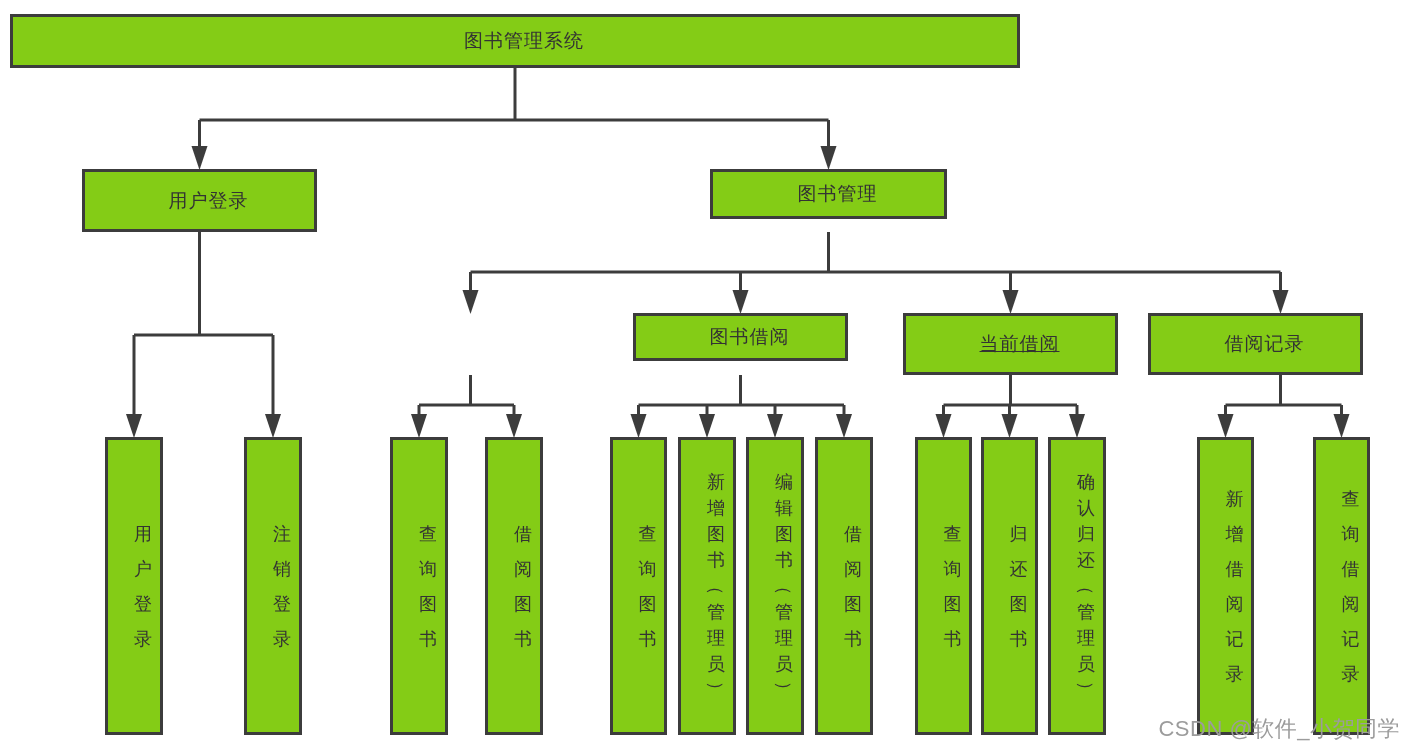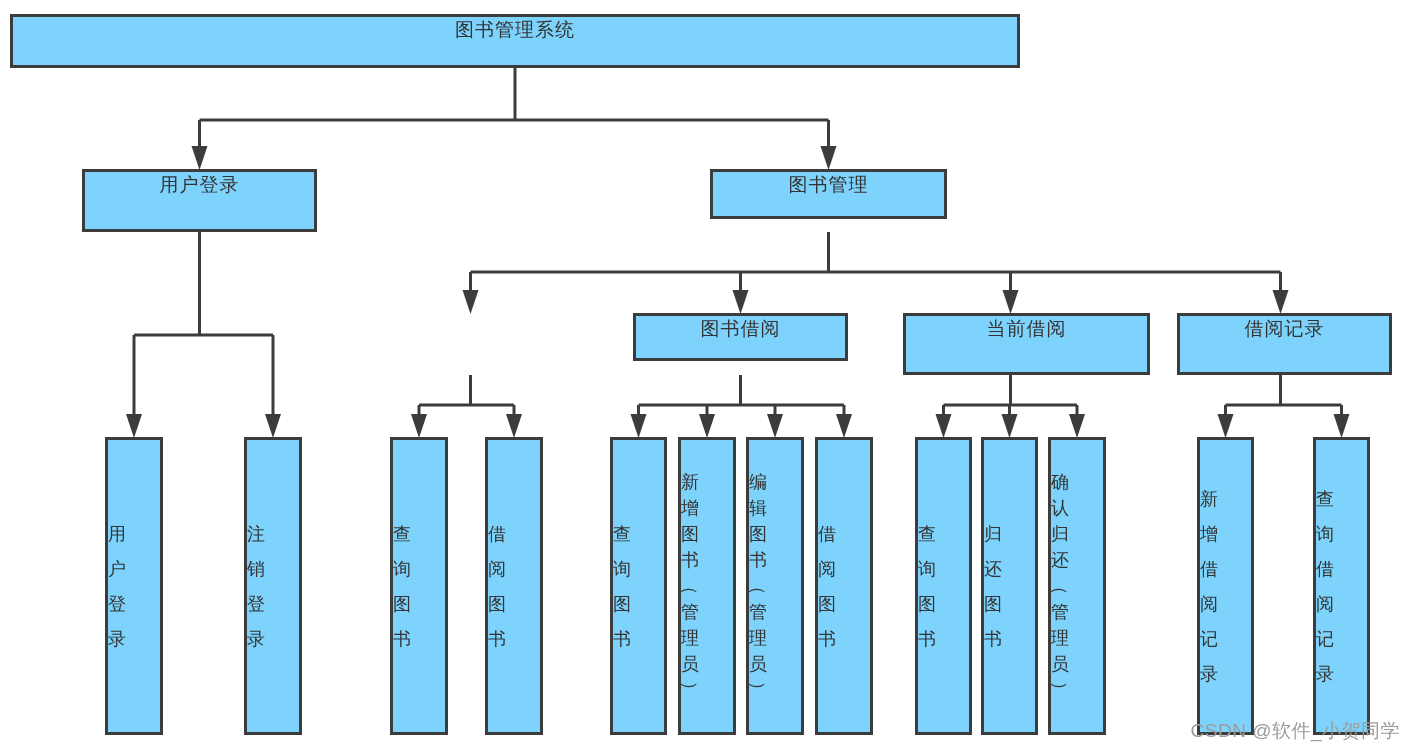--- a/index.html
+++ b/index.html
@@ -8,48 +8,49 @@
     width: 1405px;
     height: 747px;
     background: var(--bg, #ffffff);
     font-family: "Liberation Sans", sans-serif;
     overflow: hidden;
   }
   .node {
     position: absolute;
     box-sizing: border-box;
     border: 3px solid var(--line, #3c3c3c);
-    background: #7dd3fc;
+    background: #84cc16;
     color: var(--text, #333333);
     display: flex;
-    align-items: flex-start;
+    align-items: center;
     justify-content: center;
     font-size: 19px;
     letter-spacing: 1px;
     z-index: 1;
+    padding-left: 18px;
   }
   .node.vertical { flex-direction: column; letter-spacing: 0; }
   .node .hlabel { white-space: nowrap; }
   .vchar { display: block; line-height: 1; }
   .vchar.rot { transform: rotate(90deg); }
   #edges {
     position: absolute;
     left: 0; top: 0;
     z-index: 2;
     pointer-events: none;
   }
   #edges .edge-line { stroke: var(--line, #3c3c3c); stroke-width: 3; fill: none; }
   #edges .edge-arrowhead { fill: var(--line, #3c3c3c); stroke: none; }
   .watermark {
     position: absolute;
     right: 5px;
     bottom: 3px;
     z-index: 5;
     color: var(--wm, #9c9c9c);
-    font-size: 19px;
+    font-size: 22px;
     letter-spacing: 0.5px;
     white-space: nowrap;
   }
 </style>
 </head>
 <body>
 
 <div id="diagram" style="--line: #3c3c3c; --text: #333333; --wm: #9c9c9c; --bg: #ffffff;">
   <svg id="edges" width="1405" height="747">
       <line x1="515" y1="68" x2="515" y2="120" class="edge-line"></line>
@@ -111,24 +112,24 @@
     </div>
     <div class="node" style="left: 82px; top: 169px; width: 235px; height: 63px;">
       <span class="hlabel">用户登录</span>
     </div>
     <div class="node" style="left: 710px; top: 169px; width: 237px; height: 50px;">
       <span class="hlabel">图书管理</span>
     </div>
     <div class="node" style="left: 633px; top: 313px; width: 215px; height: 48px;">
       <span class="hlabel">图书借阅</span>
     </div>
-    <div class="node" style="left: 903px; top: 313px; width: 247px; height: 62px;">
+    <div class="node" style="left: 903px; top: 313px; width: 215px; height: 62px; text-decoration: underline;">
       <span class="hlabel">当前借阅</span>
     </div>
-    <div class="node" style="left: 1177px; top: 313px; width: 215px; height: 62px;">
+    <div class="node" style="left: 1148px; top: 313px; width: 215px; height: 62px;">
       <span class="hlabel">借阅记录</span>
     </div>
     <div class="node vertical" style="left: 105px; top: 437px; width: 58px; height: 298px; gap: 17px; font-size: 18px;">
       <span class="vchar">用</span>
       <span class="vchar">户</span>
       <span class="vchar">登</span>
       <span class="vchar">录</span>
     </div>
     <div class="node vertical" style="left: 244px; top: 437px; width: 58px; height: 298px; gap: 17px; font-size: 18px;">
       <span class="vchar">注</span>

